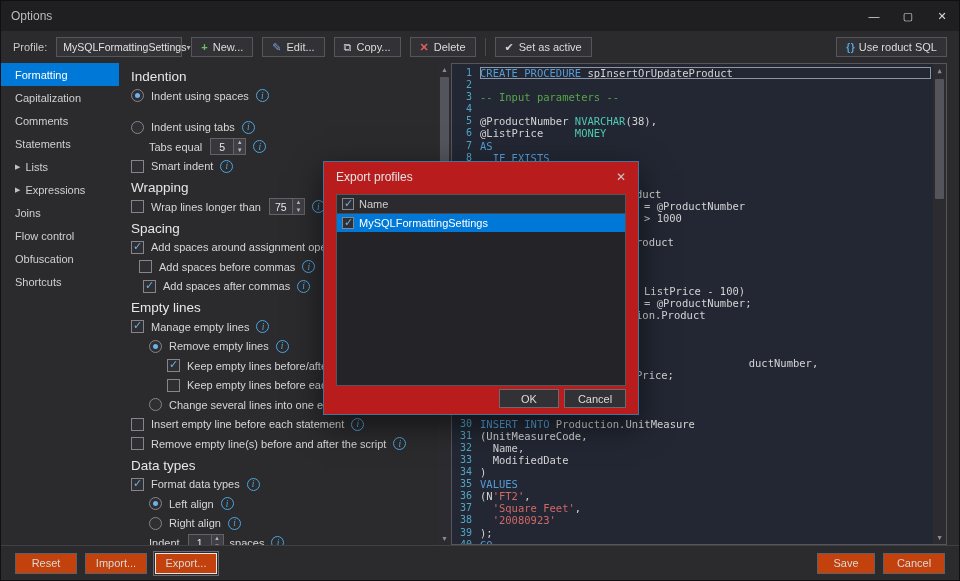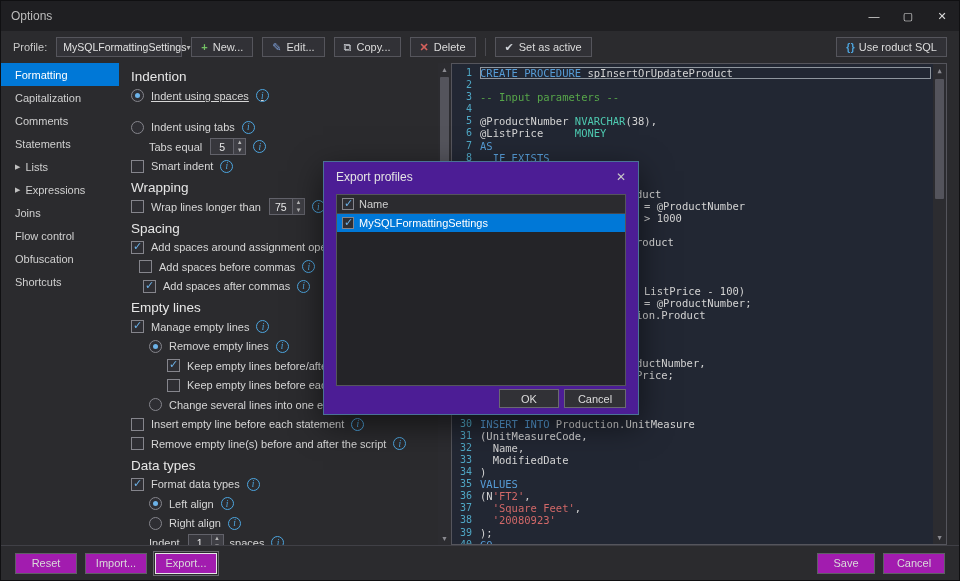--- a/index.html
+++ b/index.html
@@ -57,25 +57,25 @@
 .num{width:28px;flex:none;text-align:right;padding-right:8px;color:#4fa7c5;font-size:10px}
 .code{flex:1;white-space:pre;color:#d4d4d4;margin-right:15px}
 .ln.sel .code{outline:1px solid #8f969e;outline-offset:-1px}
 .tok.k{color:#569cd6}
 .tok.t{color:#4ec9b0}
 .tok.c{color:#57a64a}
 .tok.s{color:#d16868}
 .tok.i{color:#d4d4d4}
 
 .footer{position:absolute;left:0;bottom:0;right:0;height:35px;border-top:1px solid #404046;display:flex;align-items:center;padding:0 14px;gap:8px;background:#2b2b2e}
-.fbtn{width:62px;height:21px;background:#a21caf;border:1px solid #5f5f66;color:#dadada;font-size:11px;display:flex;align-items:center;justify-content:center}
+.fbtn{width:62px;height:21px;background:#c2410c;border:1px solid #5f5f66;color:#dadada;font-size:11px;display:flex;align-items:center;justify-content:center}
 .fbtn.save{width:58px}
 .fbtn.focused{border:1px solid #e6e6e6;outline:1px solid #6a6a70;outline-offset:1px}
 
-.modal{position:absolute;left:322px;top:160px;width:316px;height:254px;background:#4c1d95;border:1px solid #4a7296;box-shadow:0 10px 30px rgba(0,0,0,.55);z-index:50}
+.modal{position:absolute;left:322px;top:160px;width:316px;height:254px;background:#b91c1c;border:1px solid #4a7296;box-shadow:0 10px 30px rgba(0,0,0,.55);z-index:50}
 .modal-titlebar{height:30px;display:flex;align-items:center;padding:0 12px;font-size:12px;color:#e4e4e4}
 .modal-close{margin-left:auto;font-size:12px;color:#c8c8c8}
 .mlist{position:absolute;left:12px;top:32px;right:12px;height:192px;background:#242428;border:1px solid #55555c;overflow:hidden}
 .mlist-header{height:19px;display:flex;align-items:center;padding-left:5px;border-bottom:1px solid #47474d;font-size:11px;color:#cfcfcf;background:#2b2b2f}
 .mrow{height:18px;display:flex;align-items:center;padding-left:5px;font-size:11px;color:#fff}
 .mrow.sel{background:#0078d7}
 .mbtns{position:absolute;right:12px;bottom:6px;display:flex;gap:5px}
 .mbtn{height:19px;background:#313136;border:1px solid #6a6a70;color:#dcdcdc;font-size:11px;display:flex;align-items:center;justify-content:center}
 .mbtn.ok{width:60px}
 .mbtn.cancel{width:62px}
@@ -164,21 +164,21 @@
       <div class="sbitem">
         <span>Obfuscation</span>
       </div>
       <div class="sbitem">
         <span>Shortcuts</span>
       </div>
     </div>
 
   <div class="settings">
       <div class="sec-title">Indention</div>
-      <div class="srow" style="padding-left: 0px; text-decoration: underline;">
+      <div class="srow" style="padding-left: 0px;">
         <span class="radio on"></span>
         <span class="lbl">Indent using spaces</span>
         <span class="info">i</span>
       </div>
       <div class="srow" style="padding-left: 0px; margin-top: 12px;">
         <span class="radio"></span>
         <span class="lbl">Indent using tabs</span>
         <span class="info">i</span>
       </div>
       <div class="srow" style="padding-left: 18px;">
@@ -389,21 +389,21 @@
         <div class="ln">
           <span class="num">23</span>
           <span class="code"></span>
         </div>
         <div class="ln">
           <span class="num">24</span>
           <span class="code"></span>
         </div>
         <div class="ln">
           <span class="num">25</span>
-          <span class="code" style="padding-left: 156px;"><span class="tok i">ductNumber,</span></span>
+          <span class="code" style="padding-left: 156px; text-align: center;"><span class="tok i">ductNumber,</span></span>
         </div>
         <div class="ln">
           <span class="num">26</span>
           <span class="code" style="padding-left: 156px;"><span class="tok i">Price;</span></span>
         </div>
         <div class="ln">
           <span class="num">27</span>
           <span class="code"></span>
         </div>
         <div class="ln">

